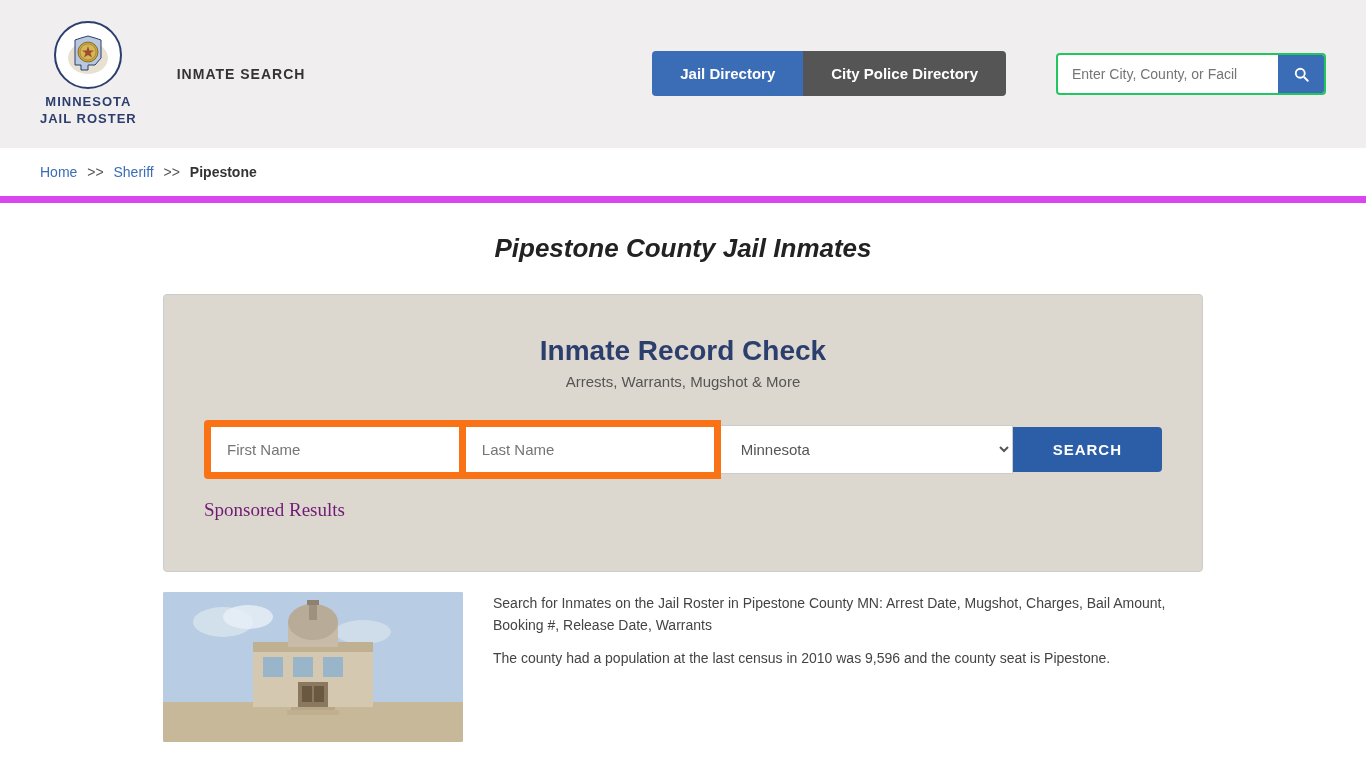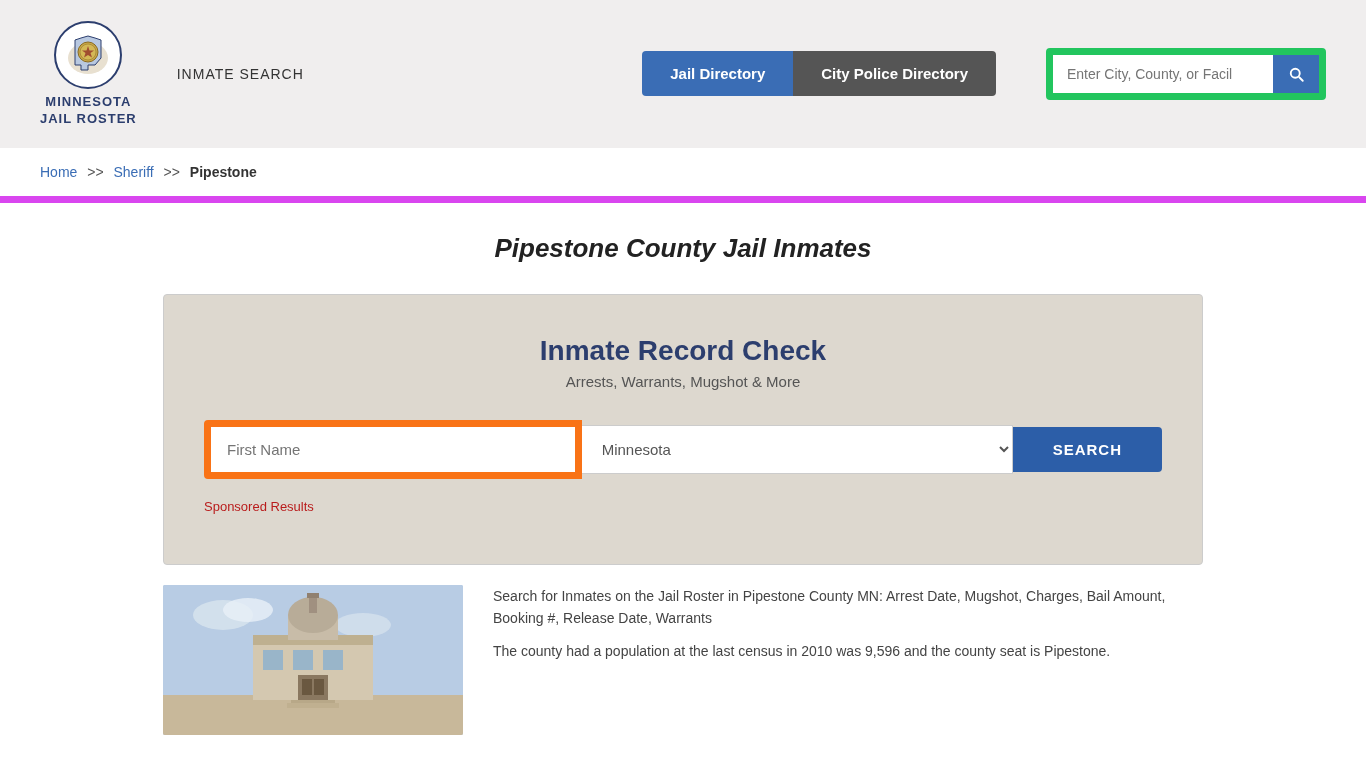--- a/index.html
+++ b/index.html
@@ -29,21 +29,21 @@
       font-weight: bold;
       color: #2c3e6e;
       text-align: center;
       letter-spacing: 1px;
       line-height: 1.3;
       margin-top: 4px;
       text-transform: uppercase;
     }
     .inmate-search-label {
       font-size: 14px;
-      font-weight: normal;
+      font-weight: bold;
       color: #333;
       letter-spacing: 1px;
       text-transform: uppercase;
       margin-left: 10px;
     }
     .nav-buttons {
       display: flex;
       gap: 0;
       margin-left: auto;
     }
@@ -60,21 +60,21 @@
       border-radius: 4px 0 0 4px;
     }
     .nav-btn-police {
       background: #555;
       border-radius: 0 4px 4px 0;
     }
     .search-area {
       display: flex;
       align-items: center;
       margin-left: 20px;
-      border: 7px solid #22c55e;
+      border: 2px solid #22c55e;
       border-radius: 4px;
       overflow: hidden;
       background: #fff;
     }
     .search-input {
       border: none;
       outline: none;
       padding: 10px 14px;
       font-size: 14px;
       width: 220px;
@@ -183,23 +183,24 @@
       padding: 14px 40px;
       font-size: 15px;
       font-weight: bold;
       letter-spacing: 1px;
       cursor: pointer;
       border-radius: 0 4px 4px 0;
       text-transform: uppercase;
       text-align: center;
     }
     .sponsored-results {
-      font-size: 13px;
-      color: #b91c1c;
+      font-size: 19px;
+      color: #701a75;
       margin-top: 20px;
+      font-family: Liberation Serif, serif;
     }
 
     
     .content-section {
       max-width: 1120px;
       margin: 0 auto;
       padding: 0 40px 40px;
       display: flex;
       gap: 30px;
       align-items: flex-start;
@@ -282,20 +283,21 @@
   <h1 class="page-title">Pipestone County Jail Inmates</h1>
 </div>
 
 <div style="max-width:1120px; margin:0 auto; padding:0 40px;">
   <div class="record-check-container">
     <h2 class="record-check-title">Inmate Record Check</h2>
     <p class="record-check-subtitle">Arrests, Warrants, Mugshot &amp; More</p>
 
     <div class="record-check-form">
       <input class="record-input" type="text" placeholder="First Name" style="">
+      <input class="record-input" type="text" style="border-left: none;" placeholder="Last Name">
       <select class="record-select">
         <option>Minnesota</option>
         <option>Alabama</option>
         <option>Alaska</option>
         <option>Arizona</option>
         <option>Arkansas</option>
         <option>California</option>
         <option>Colorado</option>
         <option>Connecticut</option>
         <option>Delaware</option>

